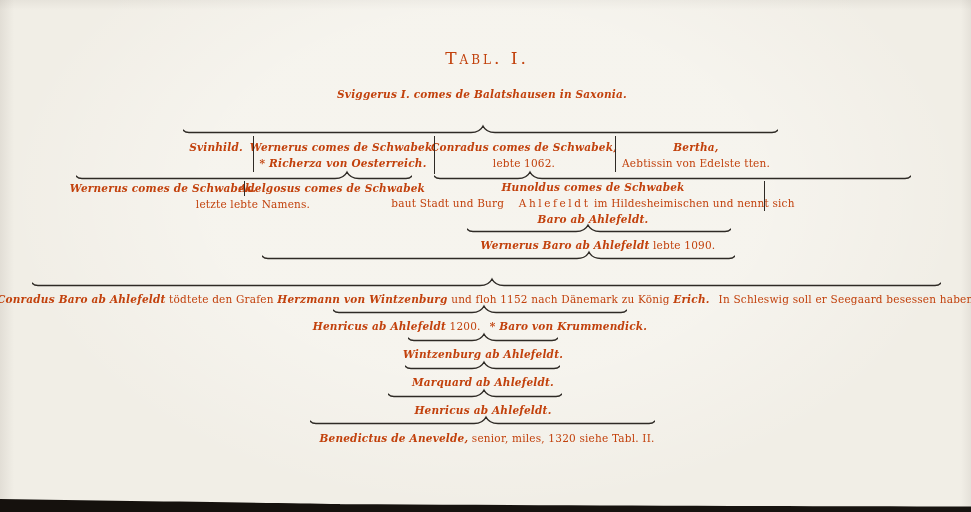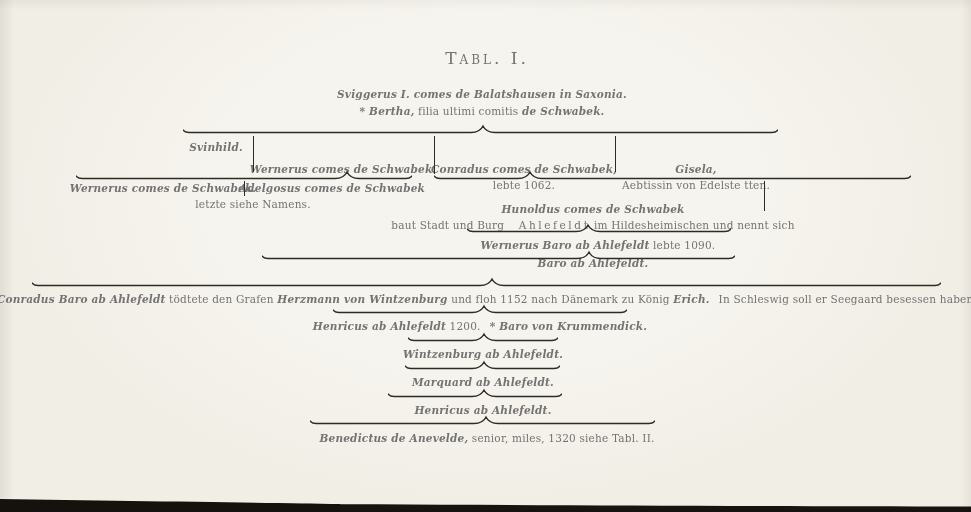--- a/index.html
+++ b/index.html
@@ -1,74 +1,72 @@
 <!DOCTYPE html>
 <html><head>
 <meta charset="utf-8">
 <style>
   html,body{margin:0;padding:0;background:#888;}
   .page{
     position:relative;width:971px;height:512px;overflow:hidden;
     background:#f1eee6;
     font-family:"DejaVu Serif",serif;
-    color:#737373;
+    color:#c2410c;
   }
   .page::before{
     content:"";position:absolute;inset:0;pointer-events:none;
     background:radial-gradient(ellipse at 50% 38%, rgba(255,255,252,.35) 40%, rgba(0,0,0,0) 70%),
                linear-gradient(to right, rgba(90,80,70,.10) 0px, rgba(0,0,0,0) 14px),
                linear-gradient(to left, rgba(90,80,70,.08) 0px, rgba(0,0,0,0) 10px),
                linear-gradient(to bottom, rgba(90,80,70,.07) 0px, rgba(0,0,0,0) 10px);
   }
   .title{
     position:absolute;transform:translateX(-50%);
     font-size:17px;font-variant:small-caps;letter-spacing:3px;white-space:nowrap;
   }
   .row,.cell{
     position:absolute;transform:translateX(-50%);
     font-size:10.5px;line-height:16px;white-space:nowrap;text-align:center;
     letter-spacing:.2px;
   }
-  .bi{font-weight:bold;font-style:italic;margin-top:22px;}
+  .bi{font-weight:bold;font-style:italic;}
   .rm{font-style:normal;font-weight:normal;}
   .sp{letter-spacing:2.6px;margin-left:11px;}
   .vbar{position:absolute;width:1.3px;background:#2e2a25;}
   svg.bracket{position:absolute;display:block;}
   .edge{position:absolute;left:0;bottom:0;}
 </style>
 </head>
 <body>
 
 <div class="page">
 
   <div class="title" style="left:487px;top:48px">Tabl. I.</div>
 
   <div class="row" style="left:482px;top:86px">
     <span class="bi">Sviggerus I. comes de Balatshausen in Saxonia.</span>
   </div>
-  <div class="row" style="left:482px;top:103px">
-    <span class="bi">* Bertha,</span><span class="rm"> filia ultimi comitis </span><span class="bi">de Schwabek.</span>
-  </div>
 
   <svg class="bracket" style="left:183px;top:123px" width="595" height="11">
     <path d="M0,7 Q2,9.5 6,9.5 L288,9.5 Q297,9.5 300,3 Q303,9.5 312,9.5 L589,9.5 Q593,9.5 595,7" stroke="#2e2a25" stroke-width="1.3" fill="none" stroke-linecap="round"></path>
   </svg>
 
   <div class="cell" style="left:216px;top:139px">
     <span class="bi">Svinhild.</span>
   </div>
   <div class="cell" style="left:343px;top:139px">
     <div class="bi">Wernerus comes de Schwabek.</div>
+    <div class="bi">* Richerza von Oesterreich.</div>
   </div>
   <div class="cell" style="left:524px;top:139px">
     <div class="bi">Conradus comes de Schwabek,</div>
     <div class="rm">lebte 1062.</div>
   </div>
   <div class="cell" style="left:696px;top:139px">
-    <div class="bi">Gisela,</div>
+    <div class="bi">Bertha,</div>
     <div class="rm">Aebtissin von Edelste tten.</div>
   </div>
 
   <div class="vbar" style="left:253px;top:136px;height:36px"></div>
   <div class="vbar" style="left:434px;top:136px;height:38px"></div>
   <div class="vbar" style="left:615px;top:136px;height:36px"></div>
 
   <svg class="bracket" style="left:76px;top:169px" width="336" height="11">
     <path d="M0,7 Q2,9.5 6,9.5 L259,9.5 Q268,9.5 271,3 Q274,9.5 283,9.5 L330,9.5 Q334,9.5 336,7" stroke="#2e2a25" stroke-width="1.3" fill="none" stroke-linecap="round"></path>
   </svg>
@@ -76,21 +74,21 @@
     <path d="M0,7 Q2,9.5 6,9.5 L84,9.5 Q93,9.5 96,3 Q99,9.5 108,9.5 L471,9.5 Q475,9.5 477,7" stroke="#2e2a25" stroke-width="1.3" fill="none" stroke-linecap="round"></path>
   </svg>
 
   <div class="row" style="left:163px;top:180px">
     <span class="bi">Wernerus comes de Schwabek.</span>
   </div>
   <div class="row" style="left:332px;top:180px">
     <span class="bi">Adelgosus comes de Schwabek</span>
   </div>
   <div class="vbar" style="left:244px;top:181px;height:15px"></div>
-  <div class="row rm" style="left:253px;top:196px">letzte siehe Namens.</div>
+  <div class="row rm" style="left:253px;top:196px">letzte lebte Namens.</div>
 
   <div class="cell" style="left:593px;top:179px">
     <div class="bi">Hunoldus comes de Schwabek</div>
     <div class="rm"><span>baut Stadt und Burg </span><span class="sp">Ahlefeldt</span><span> im Hildesheimischen und nennt sich</span></div>
     <div class="bi">Baro ab Ahlefeldt.</div>
   </div>
   <div class="vbar" style="left:764px;top:181px;height:30px"></div>
 
   <svg class="bracket" style="left:467px;top:222px" width="264" height="11">
     <path d="M0,7 Q2,9.5 6,9.5 L109,9.5 Q118,9.5 121,3 Q124,9.5 133,9.5 L258,9.5 Q262,9.5 264,7" stroke="#2e2a25" stroke-width="1.3" fill="none" stroke-linecap="round"></path>

